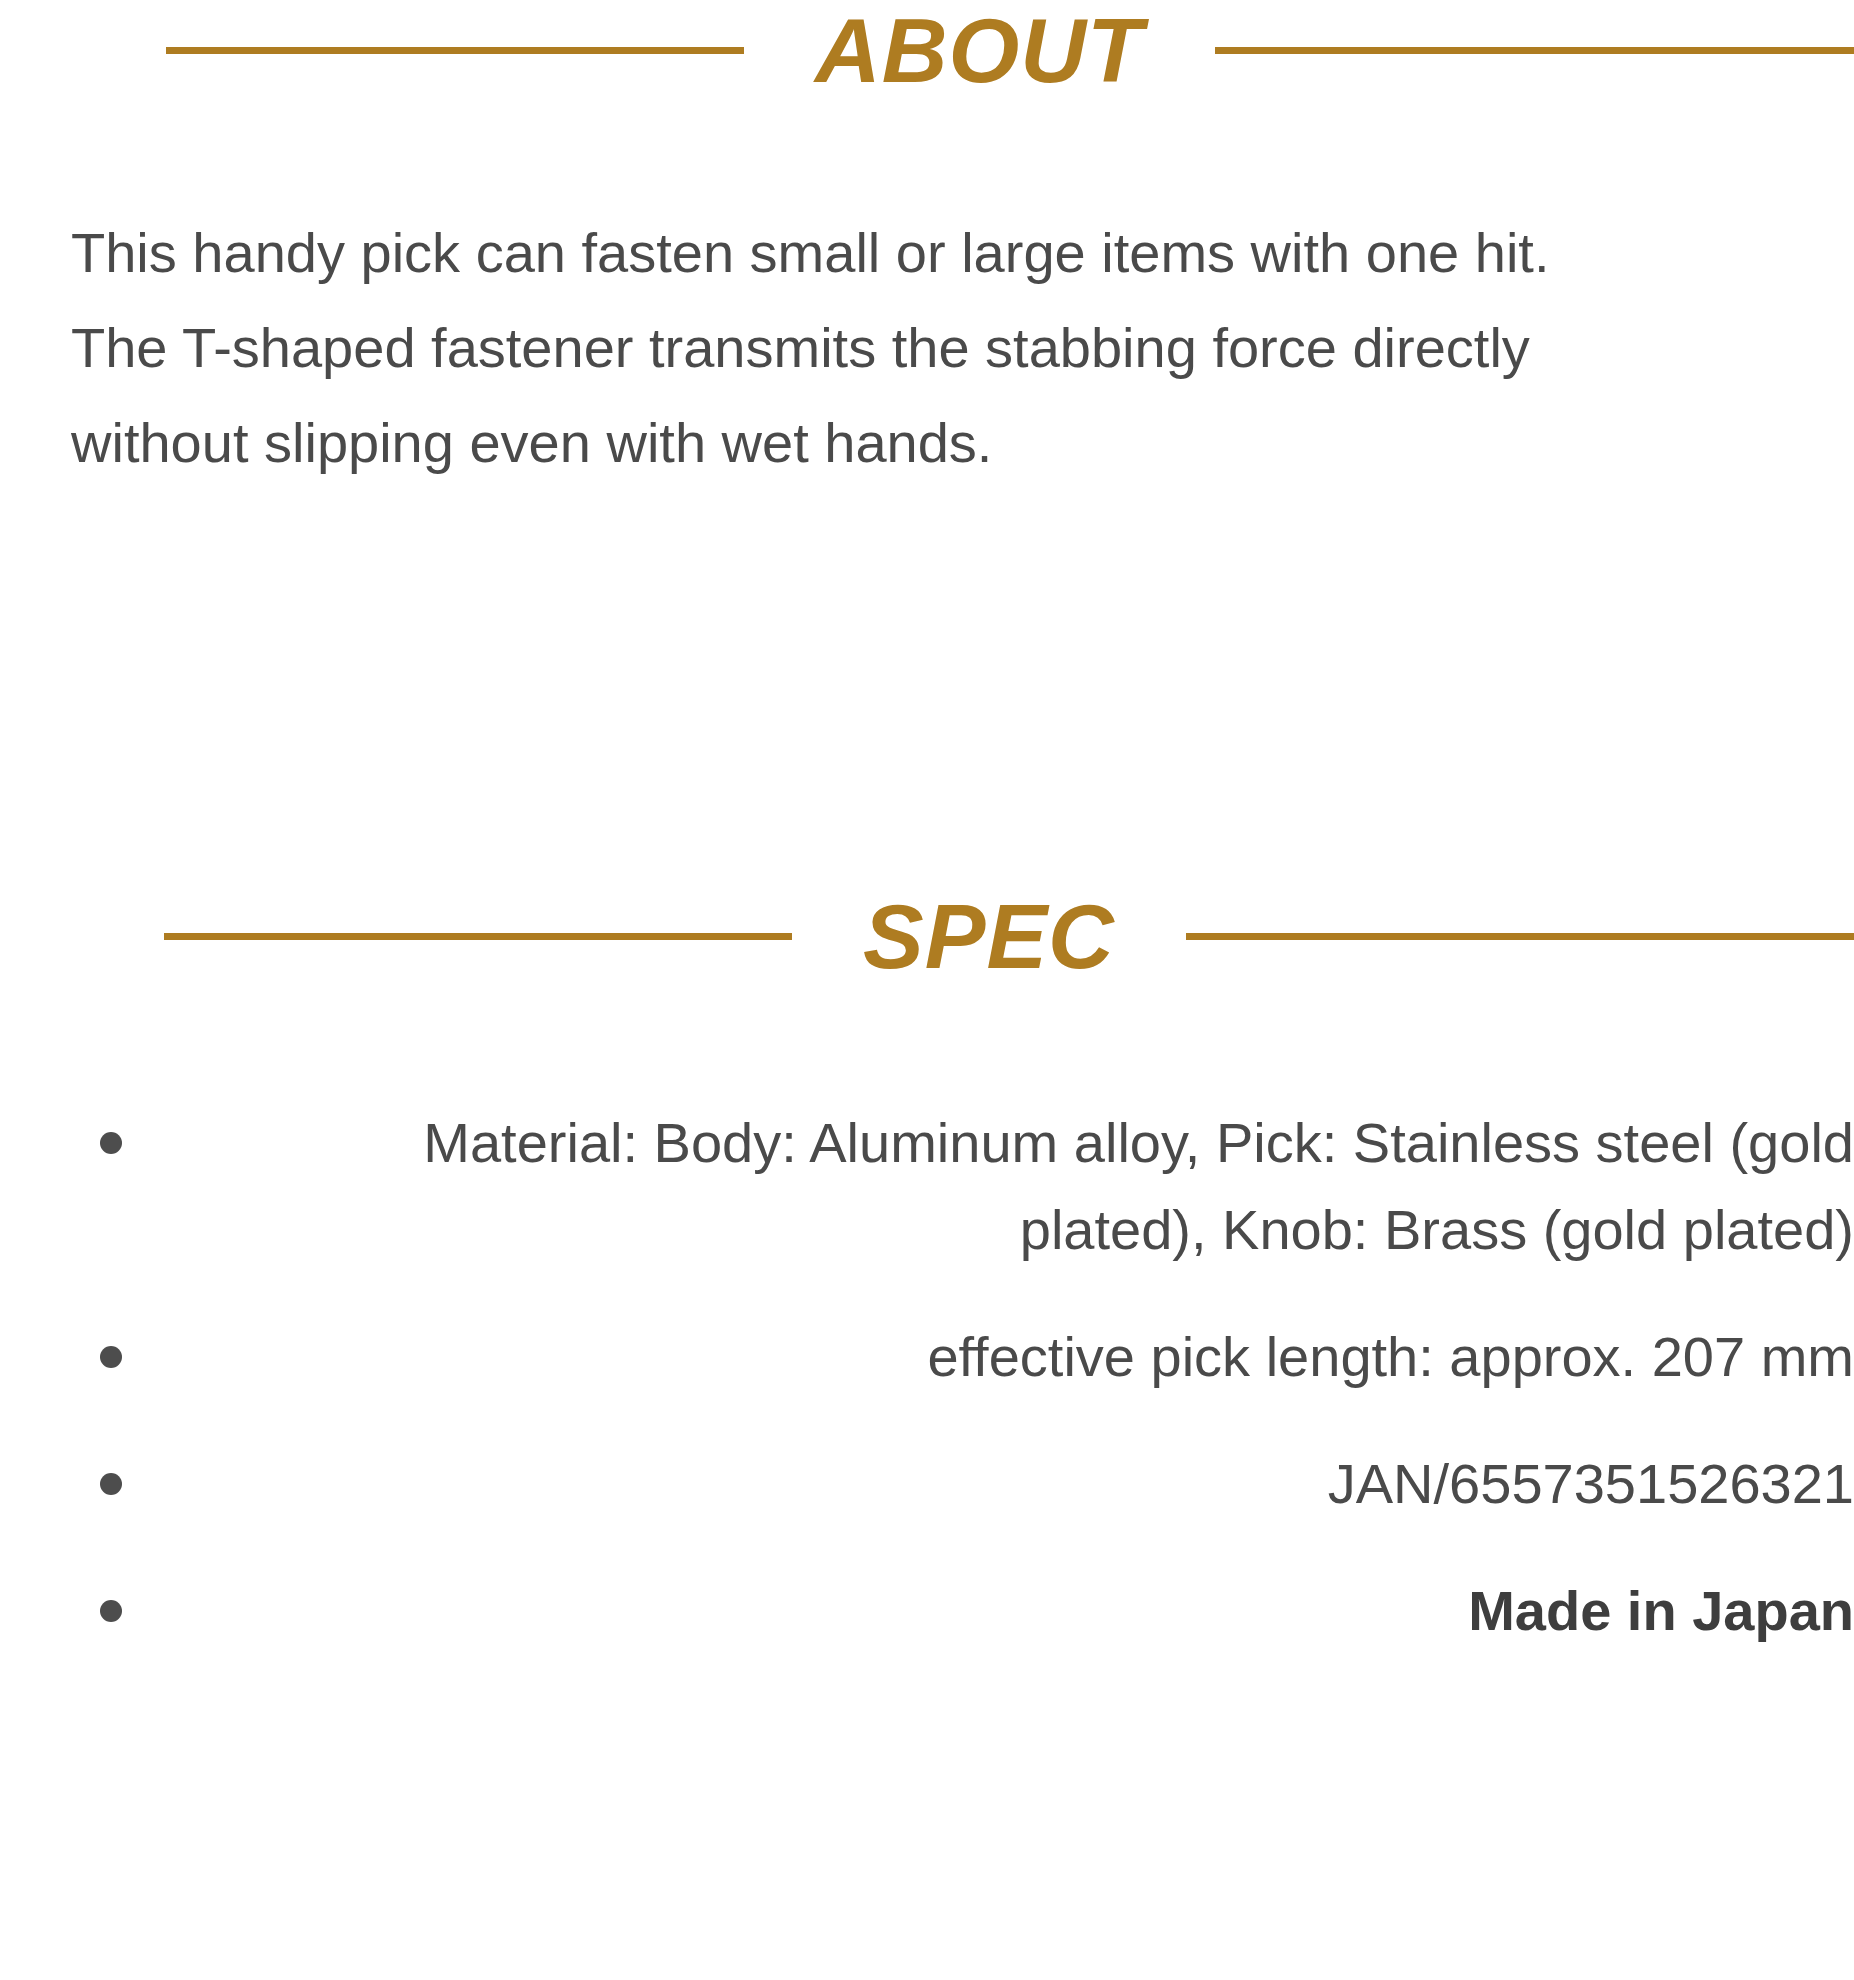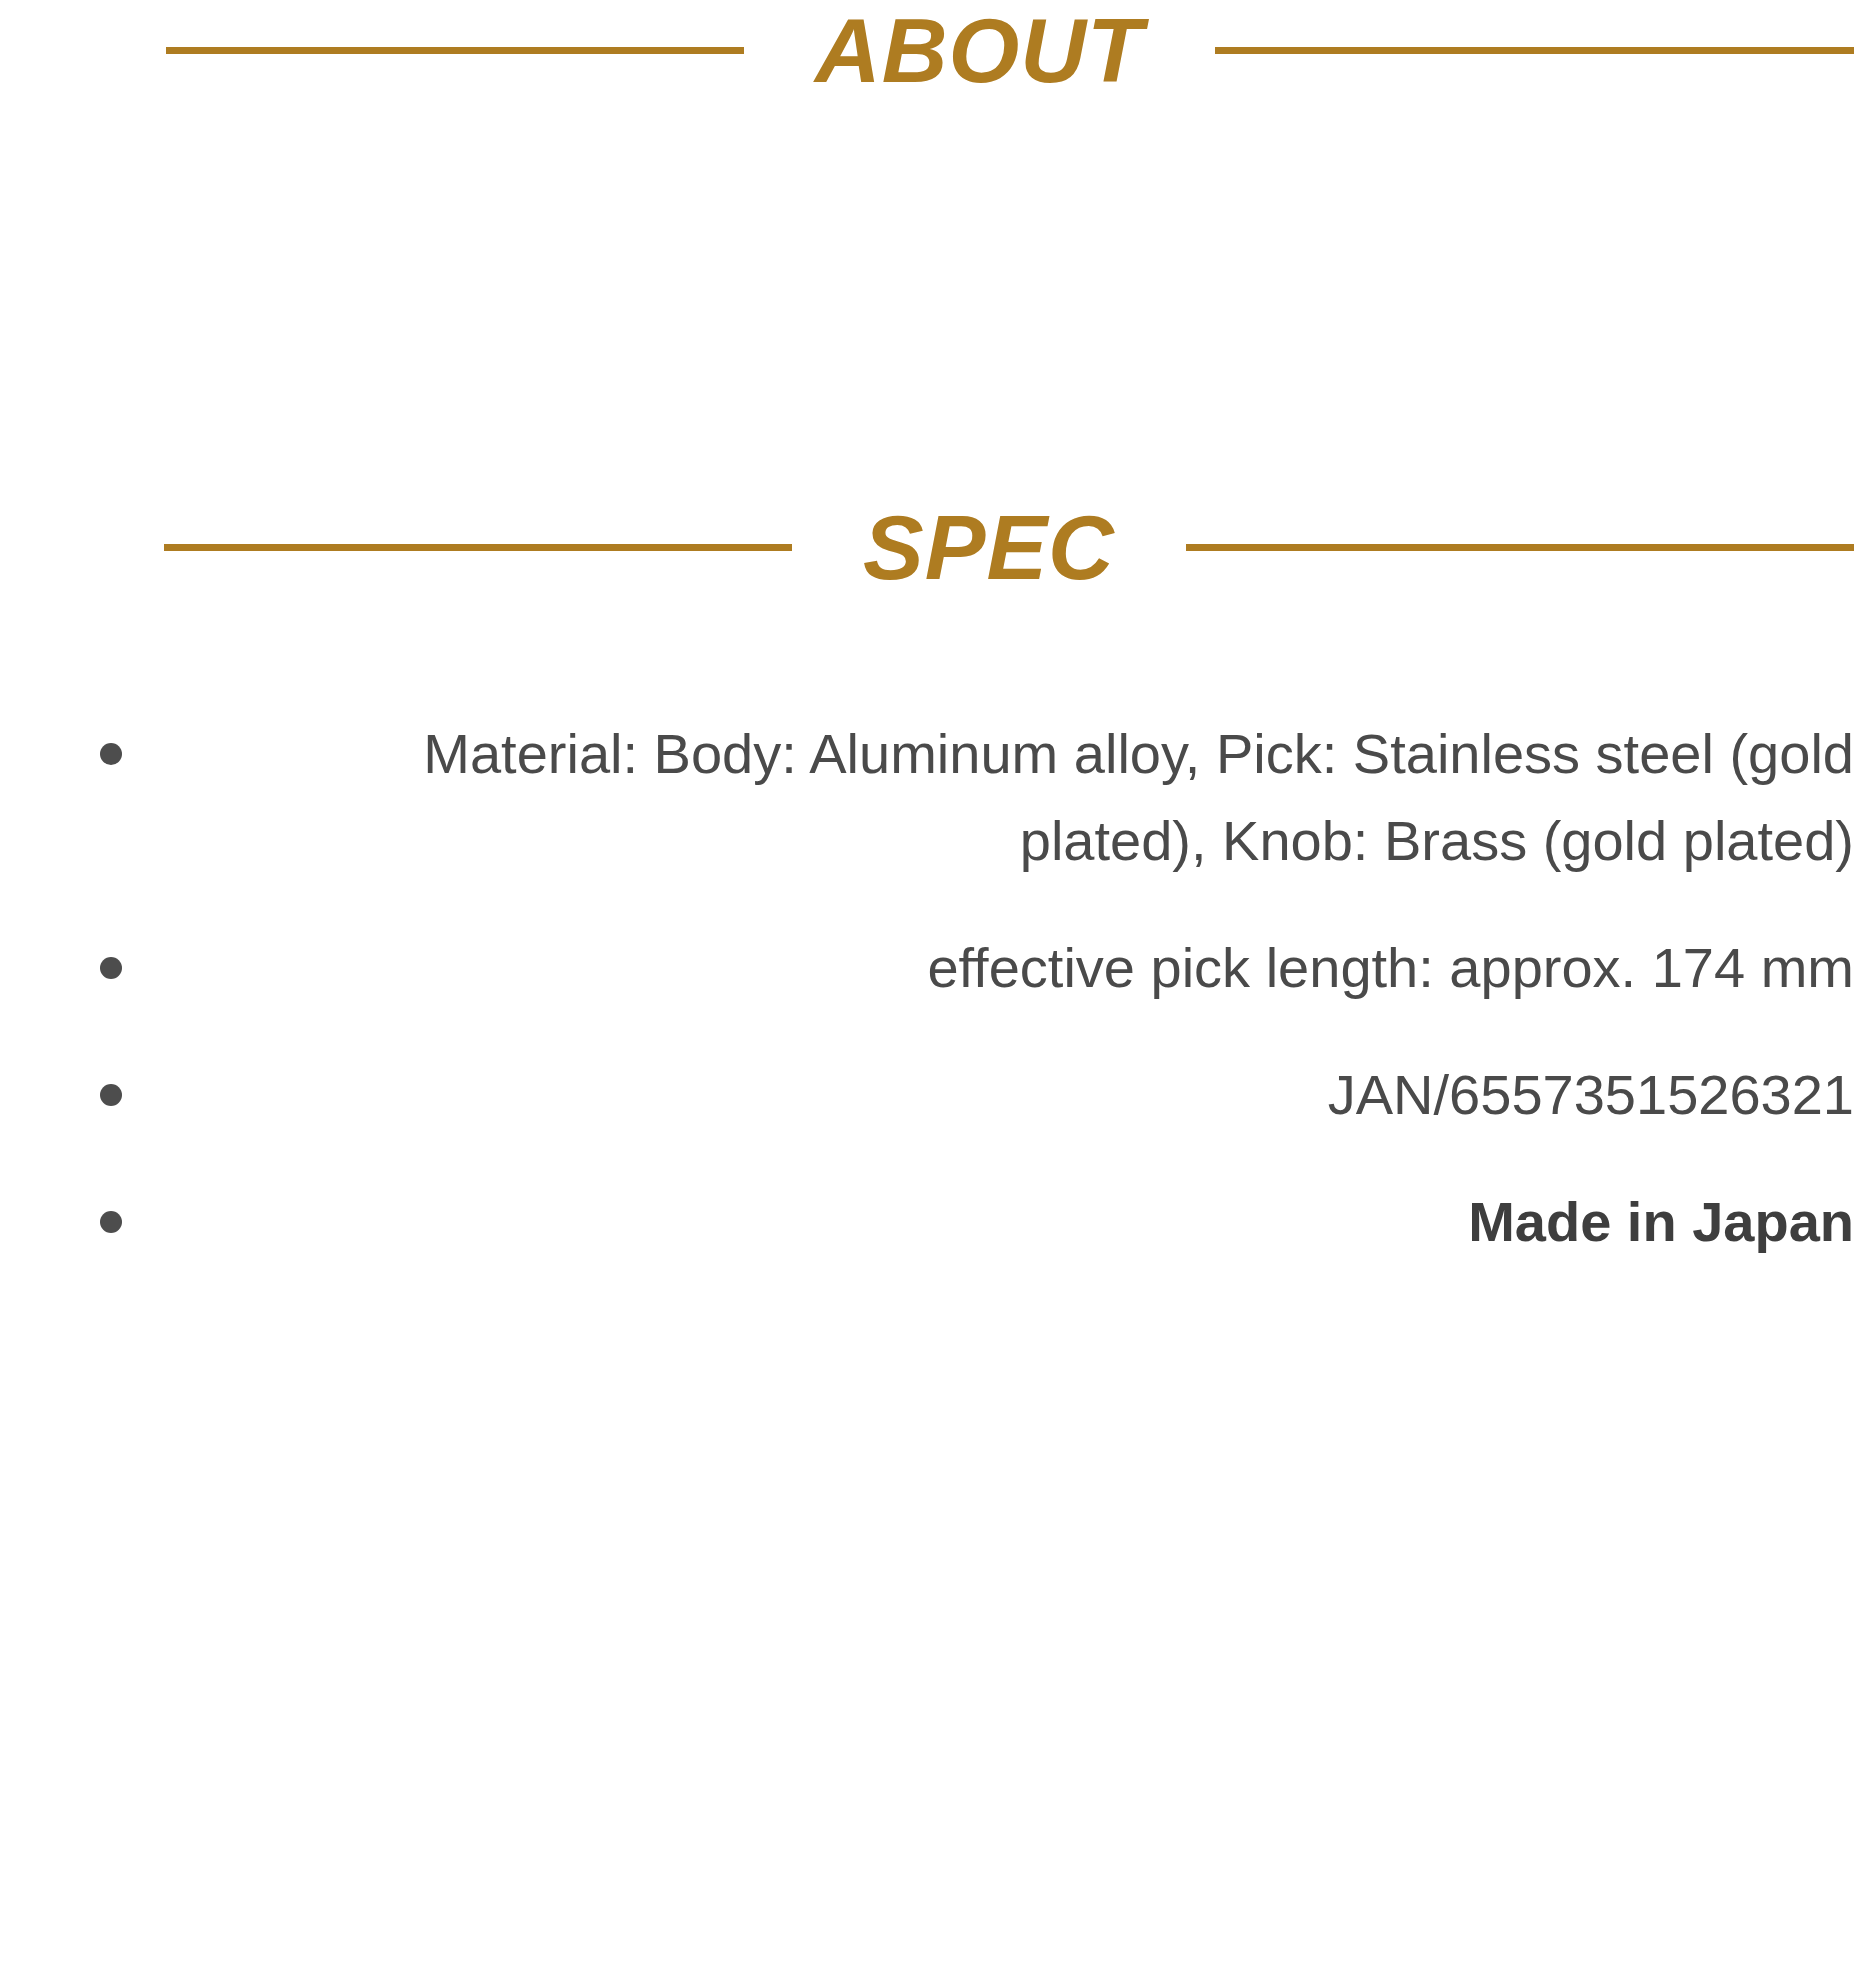--- a/index.html
+++ b/index.html
@@ -84,40 +84,45 @@
 
 <div class="page">
 
   <section class="section">
     <div class="heading-row">
       <div class="rule rule-about-left"></div>
       <h2 class="heading-title">ABOUT</h2>
       <div class="rule rule-right"></div>
     </div>
 
+    <div class="paragraph">
+      <div class="para-line">This handy pick can fasten small or large items with one hit.</div>
+      <div class="para-line">The T-shaped fastener transmits the stabbing force directly</div>
+      <div class="para-line">without slipping even with wet hands.</div>
+    </div>
   </section>
 
   <section class="section">
     <div class="heading-row spec-heading">
       <div class="rule rule-spec-left"></div>
       <h2 class="heading-title">SPEC</h2>
       <div class="rule rule-right"></div>
     </div>
 
     <ul class="spec-list">
 
       <li class="spec-item">
         <span class="bullet"></span>
         <div class="item-line">Material: Body: Aluminum alloy, Pick: Stainless steel (gold</div>
         <div class="item-line">plated), Knob: Brass (gold plated)</div>
       </li>
 
       <li class="spec-item">
         <span class="bullet"></span>
-        <div class="item-line cont-indent">effective pick length: approx. 174 mm</div>
+        <div class="item-line cont-indent">effective pick length: approx. 207 mm</div>
       </li>
 
 
       <li class="spec-item">
         <span class="bullet"></span>
         <div class="item-line">JAN/6557351526321</div>
       </li>
 
       <li class="spec-item bold-item">
         <span class="bullet"></span>

